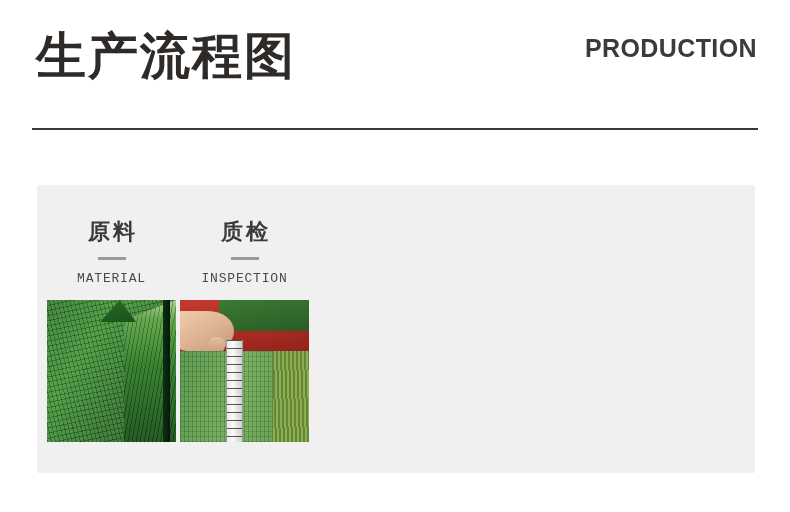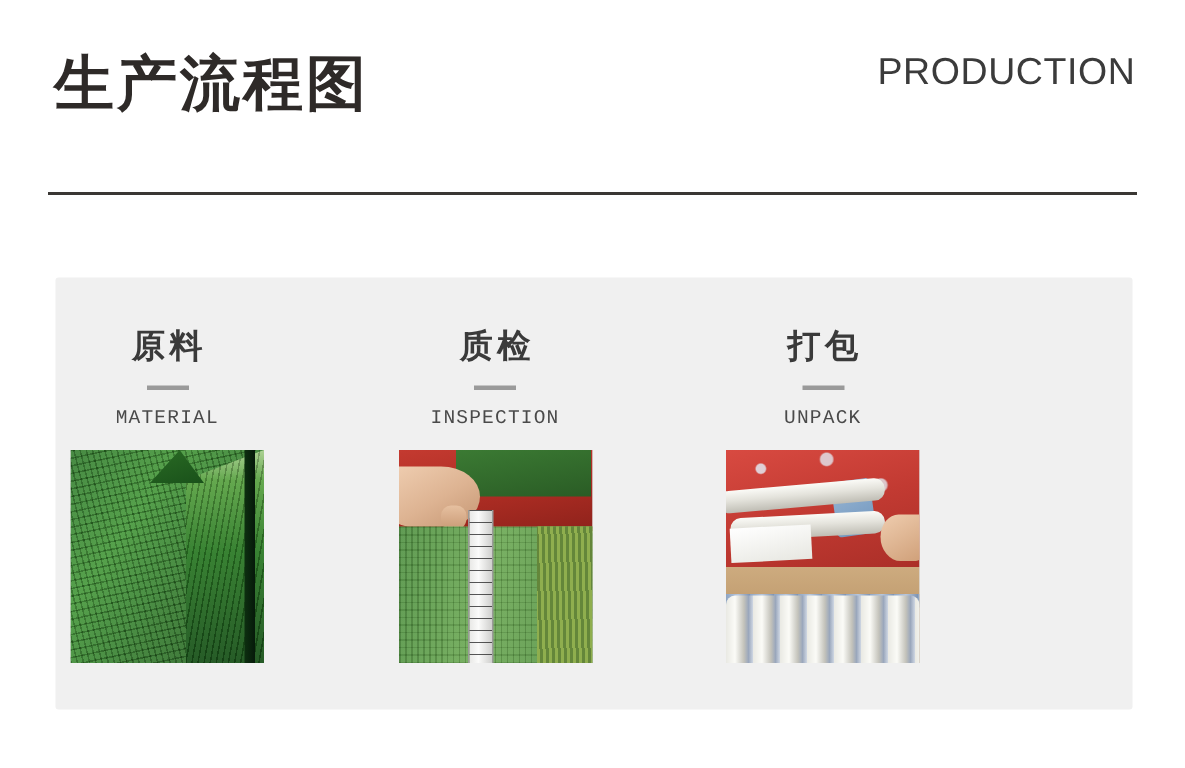--- a/index.html
+++ b/index.html
@@ -21,37 +21,37 @@
   .header {
     position: absolute;
     left: 0; top: 0;
     width: 790px;
     height: 132px;
   }
   .title-cn {
     position: absolute;
     left: 36px;
     top: 26px;
-    font-size: 40px;
+    font-size: 50px;
     line-height: 60px;
     font-weight: 700;
     color: #2e2a28;
     letter-spacing: 2px;
     white-space: nowrap;
     font-family: "DejaVu Sans", "Liberation Sans", sans-serif;
   }
   .title-en {
     position: absolute;
     right: 33px;
     top: 33px;
     width: 330px;
     text-align: right;
     font-size: 25px;
     line-height: 30px;
-    font-weight: 400;
+    font-weight: 700;
     color: #3b3b3b;
     letter-spacing: 0.4px;
   }
   .title-en .line2 { display: block; }
   .header-rule {
     position: absolute;
     left: 32px;
     top: 128px;
     width: 726px;
     height: 2px;
@@ -68,21 +68,20 @@
     background: #f0f0f0;
     border-radius: 2px;
   }
 
   .columns {
     position: absolute;
     left: 0; top: 0;
     width: 586px;
     height: 288px;
     display: flex;
-    justify-content: space-between;
     padding: 0 8px;
     box-sizing: border-box;
   }
   .col {
     width: 133px;
     display: flex;
     flex-direction: column;
     align-items: center;
   }
 
@@ -448,35 +447,16 @@
           <div class="insp-green-top"></div>
           <div class="insp-hand"></div>
           <div class="insp-finger"></div>
           <div class="insp-fabric"></div>
           <div class="insp-fringe"></div>
           <div class="insp-ruler"></div>
         </div>
       </div>
     </div>
 
-    <div class="col">
-      <div class="col-cn">打包</div>
-      <div class="col-divider"></div>
-      <div class="col-en">UNPACK</div>
-      <div class="thumb">
-        <div class="scene">
-          <div class="unp-upper"></div>
-          <div class="unp-stars"></div>
-          <div class="unp-blue-wrap"></div>
-          <div class="unp-roll-a"></div>
-          <div class="unp-roll-b"></div>
-          <div class="unp-white-sheet"></div>
-          <div class="unp-hand"></div>
-          <div class="unp-lower"></div>
-          <div class="unp-tubes-caps"></div>
-          <div class="unp-tubes"></div>
-        </div>
-      </div>
-    </div>
 
 
   </div>
 </div>
 
 </body></html>

